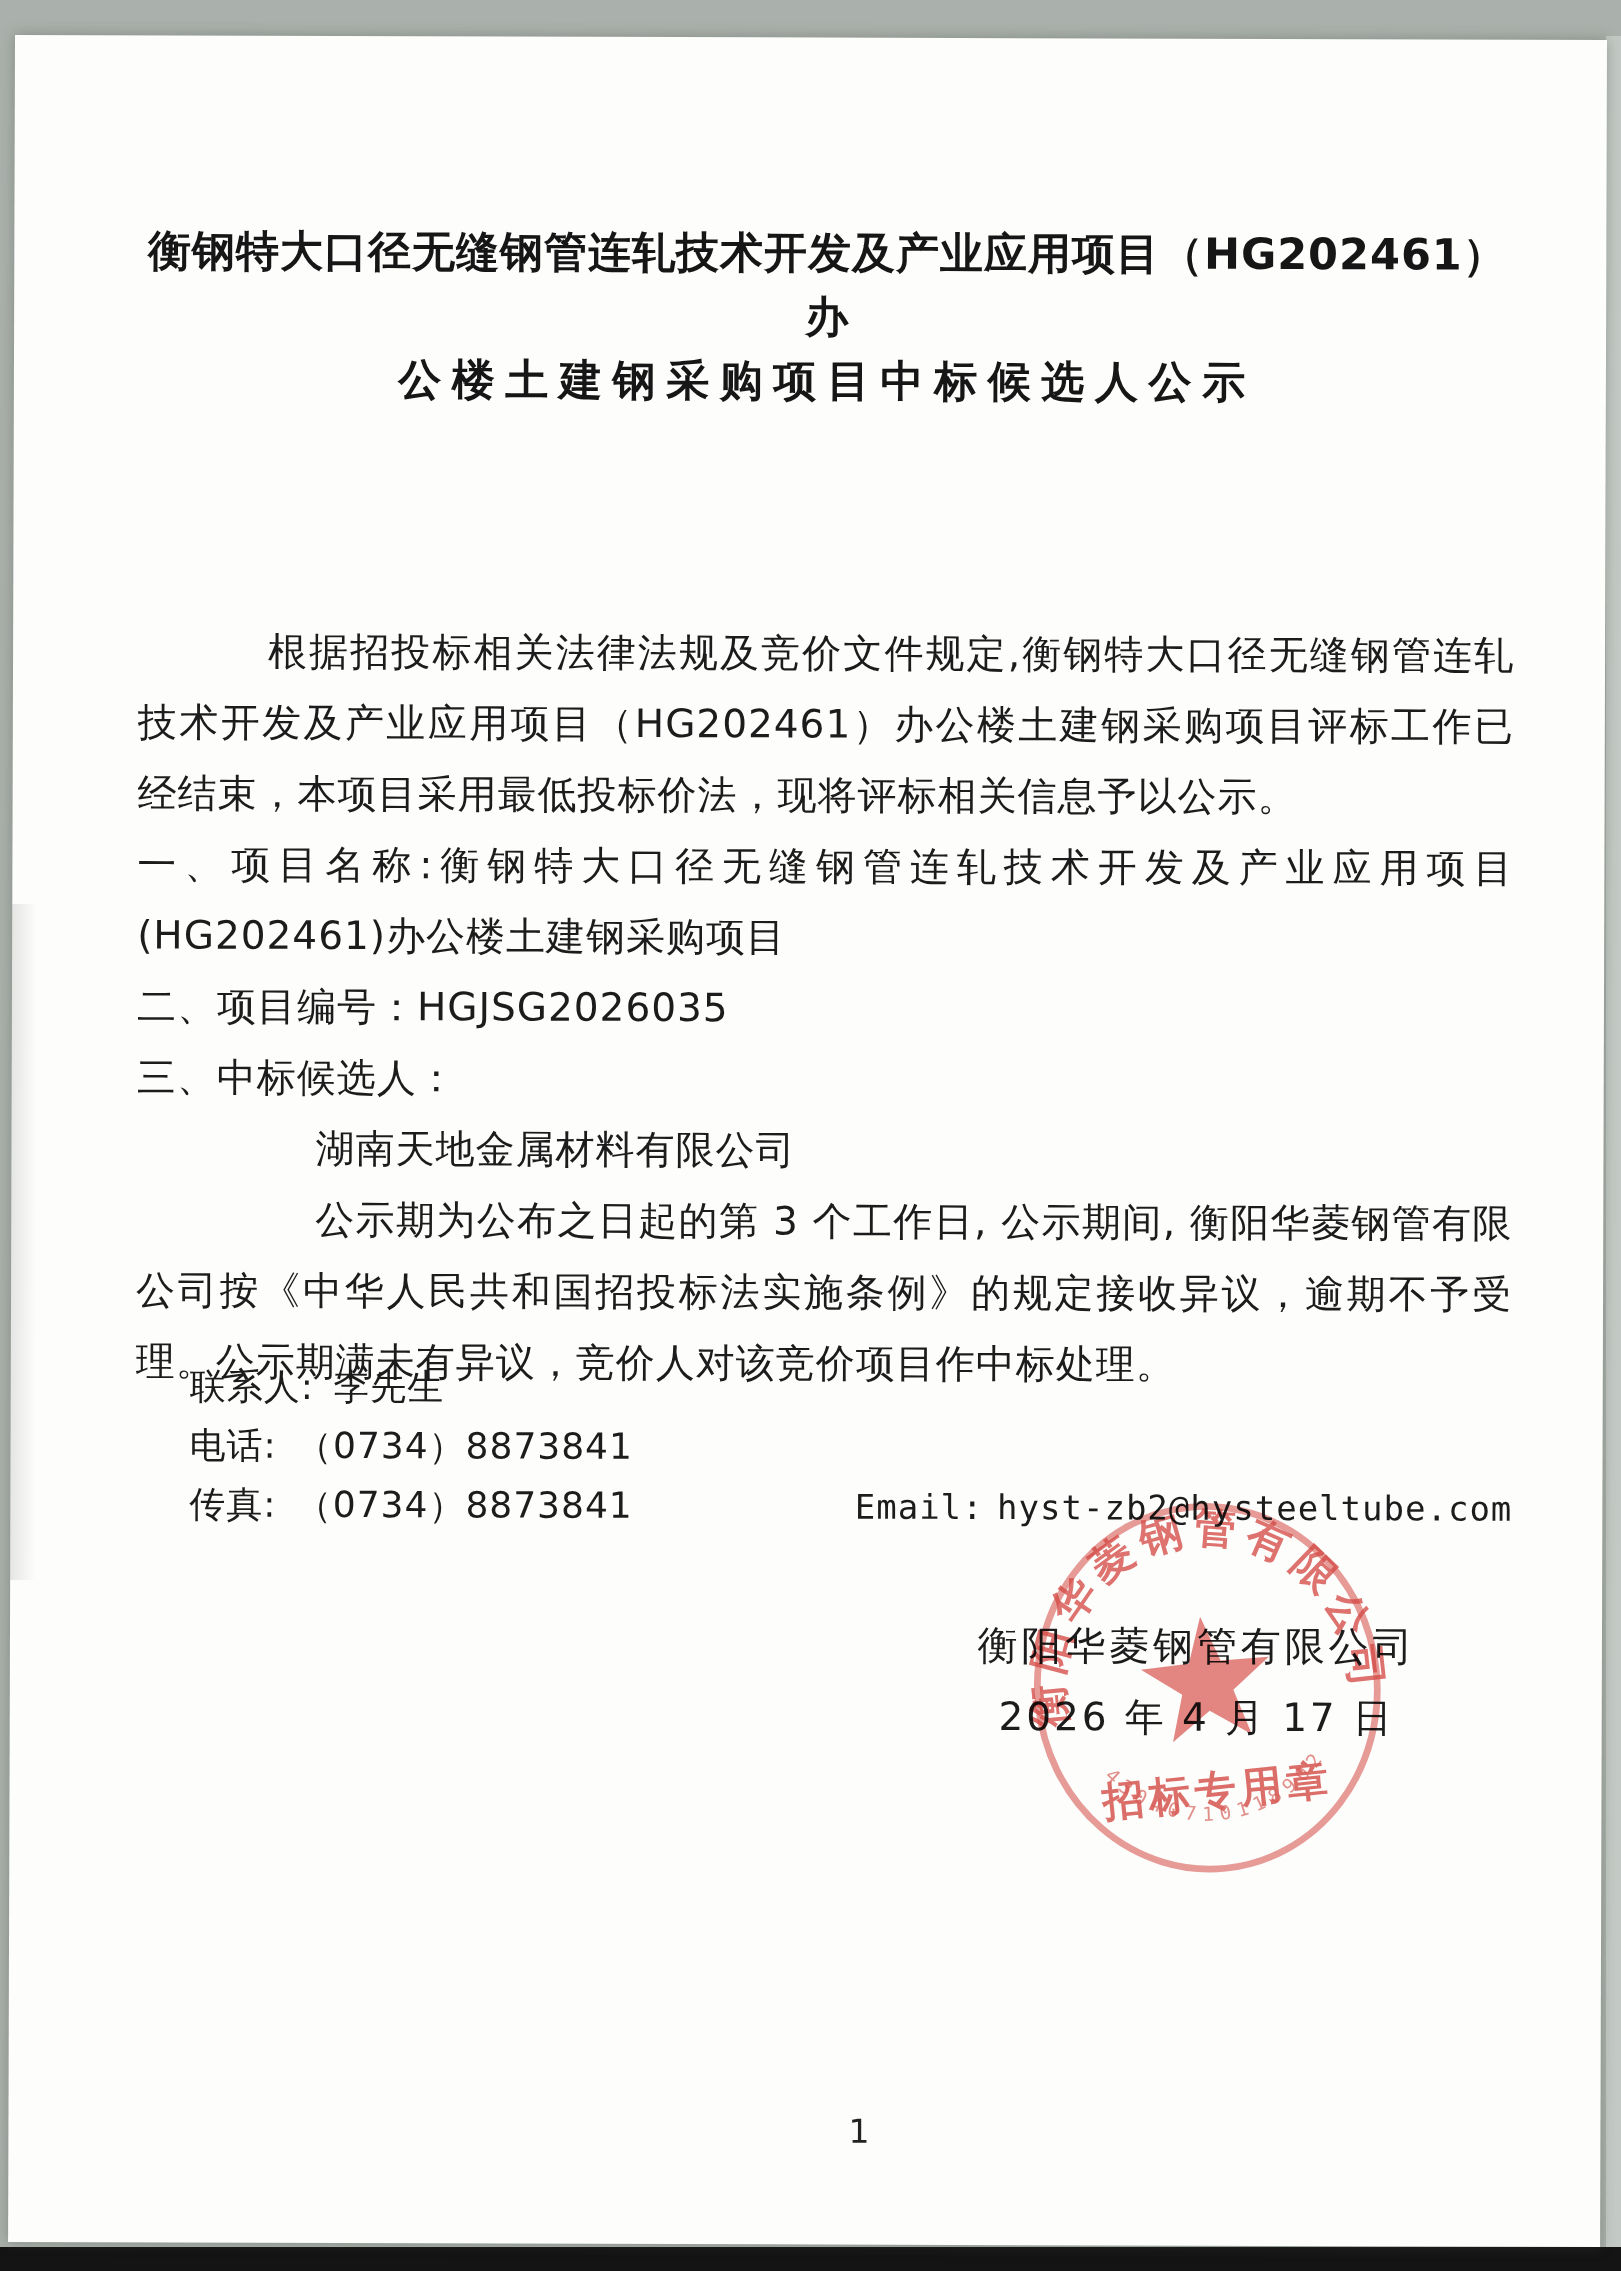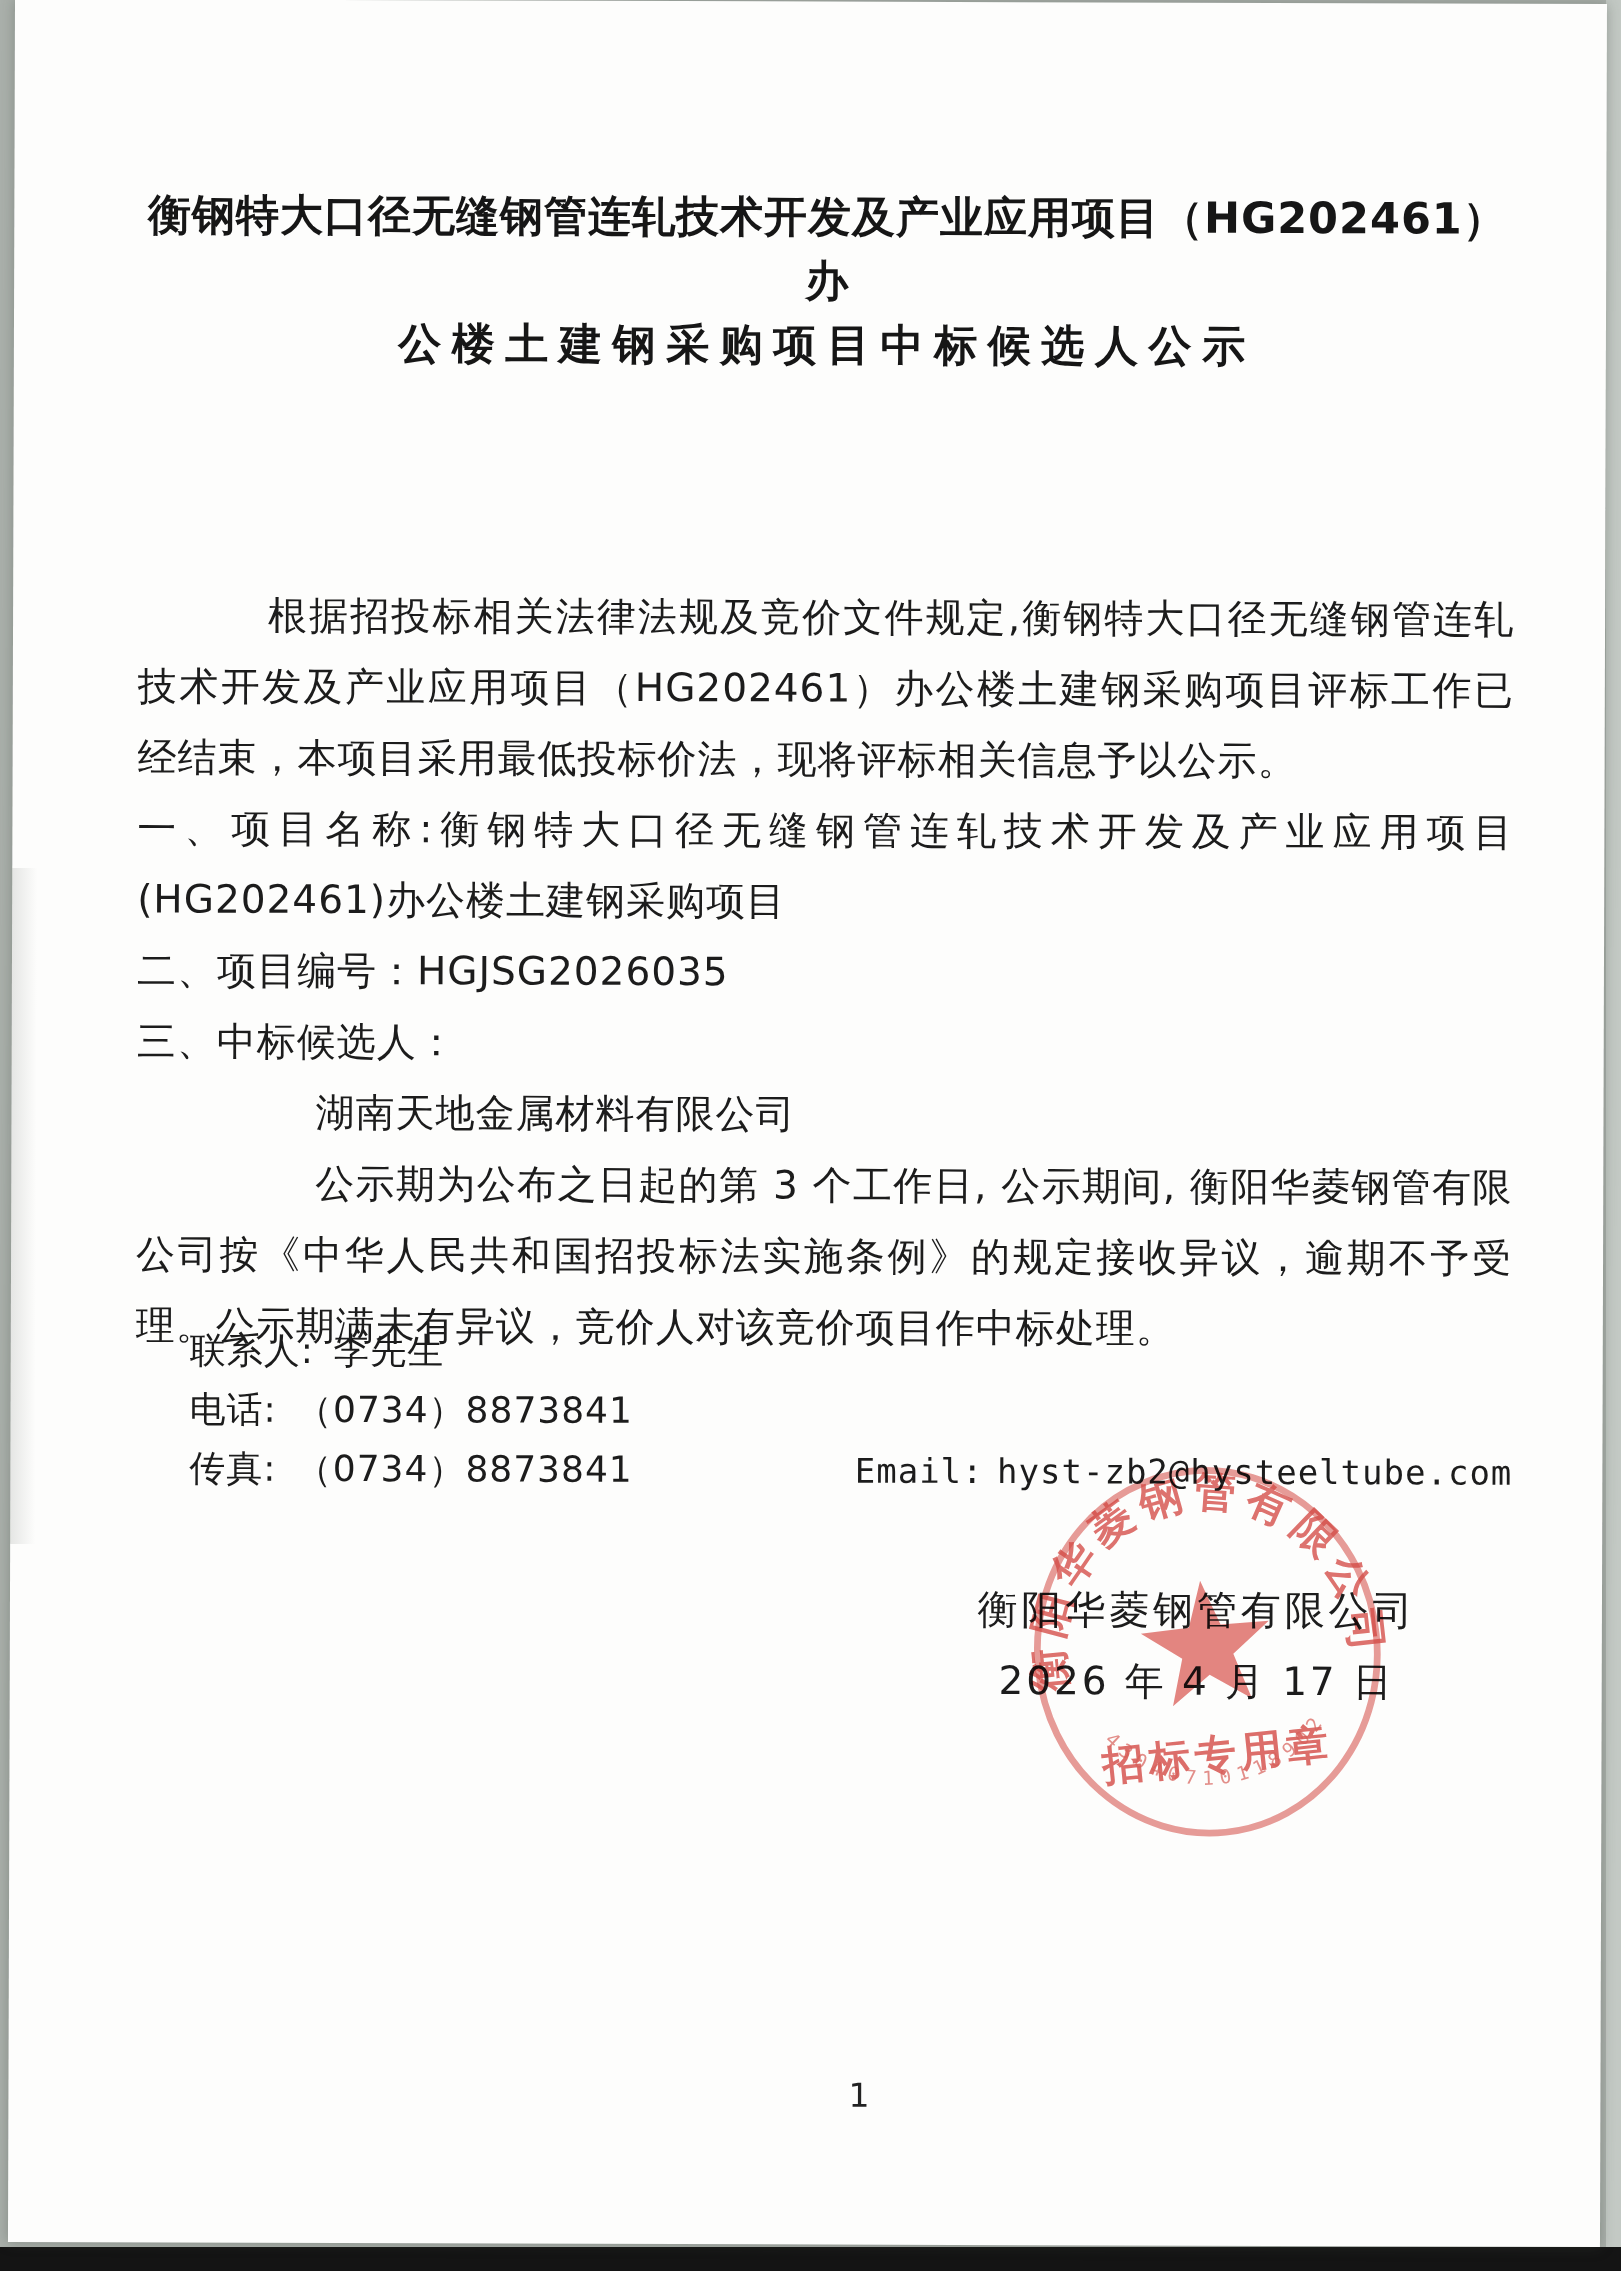--- a/index.html
+++ b/index.html
@@ -2,21 +2,21 @@
 <html><head>
 <meta charset="utf-8">
 <style>
   html,body{margin:0;padding:0;}
   body{
     width:1621px;height:2272px;
     background:#aab0ab;
     font-family:"DejaVu Sans",sans-serif;
     overflow:hidden;position:relative;
   }
-  .scan{position:absolute;inset:0;}
+  .scan{position:absolute;inset:0;margin-top:36px;}
   .scan-bottom-strip{
     position:absolute;left:0;right:0;bottom:0;height:25px;
     background:#141414;
   }
   .scan-right-strip{
     position:absolute;top:0;right:0;bottom:25px;width:15.4px;
     background:#c3c9c4;
   }
   .page{
     position:absolute;left:15.4px;top:3.9px;right:13.5px;bottom:25px;

